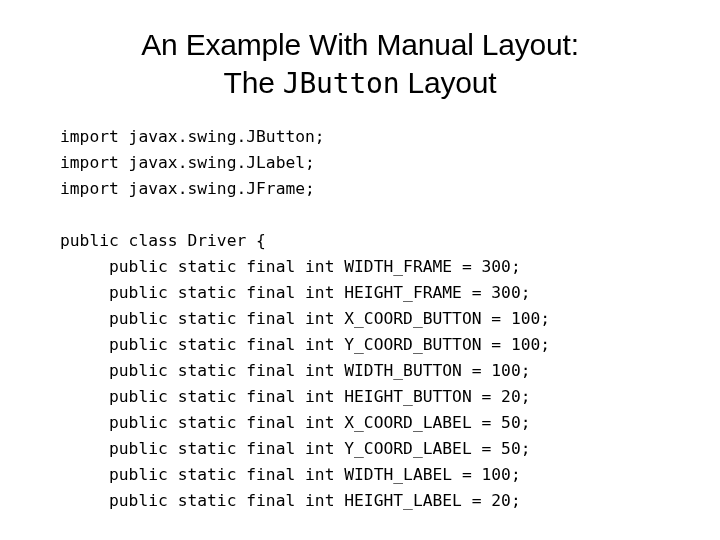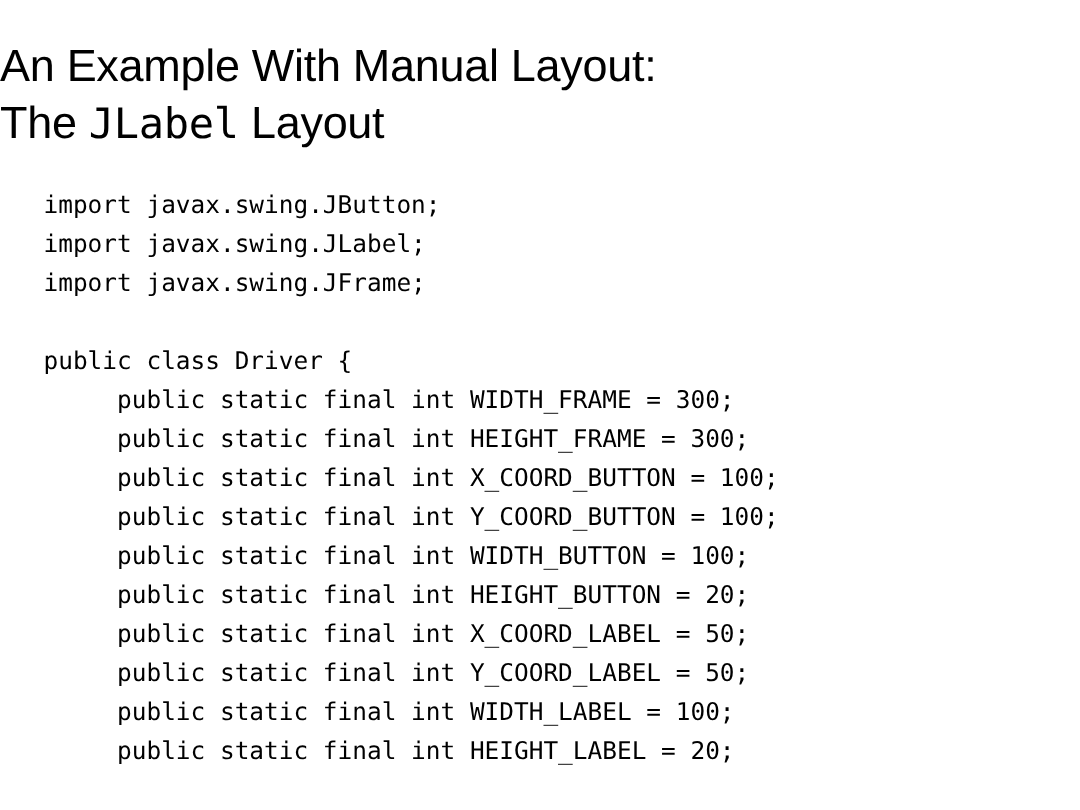--- a/index.html
+++ b/index.html
@@ -14,21 +14,21 @@
     background: #ffffff;
     overflow: hidden;
     font-family: "Liberation Sans", sans-serif;
     color: #000000;
   }
   .title {
     position: absolute;
     top: 26px;
     left: 0;
     width: 720px;
-    text-align: left;
+    text-align: center;
     color: #000000;
   }
   .title-line1 {
     font-size: 30px;
     line-height: 38px;
     font-weight: 400;
     letter-spacing: -0.2px;
     white-space: pre;
   }
   .title-line2 {
@@ -39,37 +39,37 @@
     white-space: pre;
   }
   .title-code {
     font-family: "DejaVu Sans Mono", "Liberation Mono", monospace;
     font-size: 28px;
     font-weight: 400;
   }
   .code-block {
     position: absolute;
     top: 124px;
-    left: 29px;
+    left: 60px;
     margin: 0;
     font-family: "DejaVu Sans Mono", "Liberation Mono", monospace;
     font-size: 16.3px;
     line-height: 26px;
     color: #000000;
   }
   .code-line {
     white-space: pre;
     height: 26px;
   }
 </style>
 </head>
 <body>
 
 <div class="slide">
 
   <div class="title">
     <div class="title-line1">An Example With Manual Layout:</div>
-    <div class="title-line2"><span>The </span><span class="title-code">JLabel</span><span> Layout</span></div>
+    <div class="title-line2"><span>The </span><span class="title-code">JButton</span><span> Layout</span></div>
   </div>
 
   <pre class="code-block"><div class="code-line">import javax.swing.JButton;</div><div class="code-line">import javax.swing.JLabel;</div><div class="code-line">import javax.swing.JFrame;</div><div class="code-line">&nbsp;</div><div class="code-line">public class Driver {</div><div class="code-line">     public static final int WIDTH_FRAME = 300;</div><div class="code-line">     public static final int HEIGHT_FRAME = 300;</div><div class="code-line">     public static final int X_COORD_BUTTON = 100;</div><div class="code-line">     public static final int Y_COORD_BUTTON = 100;</div><div class="code-line">     public static final int WIDTH_BUTTON = 100;</div><div class="code-line">     public static final int HEIGHT_BUTTON = 20;</div><div class="code-line">     public static final int X_COORD_LABEL = 50;</div><div class="code-line">     public static final int Y_COORD_LABEL = 50;</div><div class="code-line">     public static final int WIDTH_LABEL = 100;</div><div class="code-line">     public static final int HEIGHT_LABEL = 20;</div></pre>
 
 </div>
 
 </body></html>

